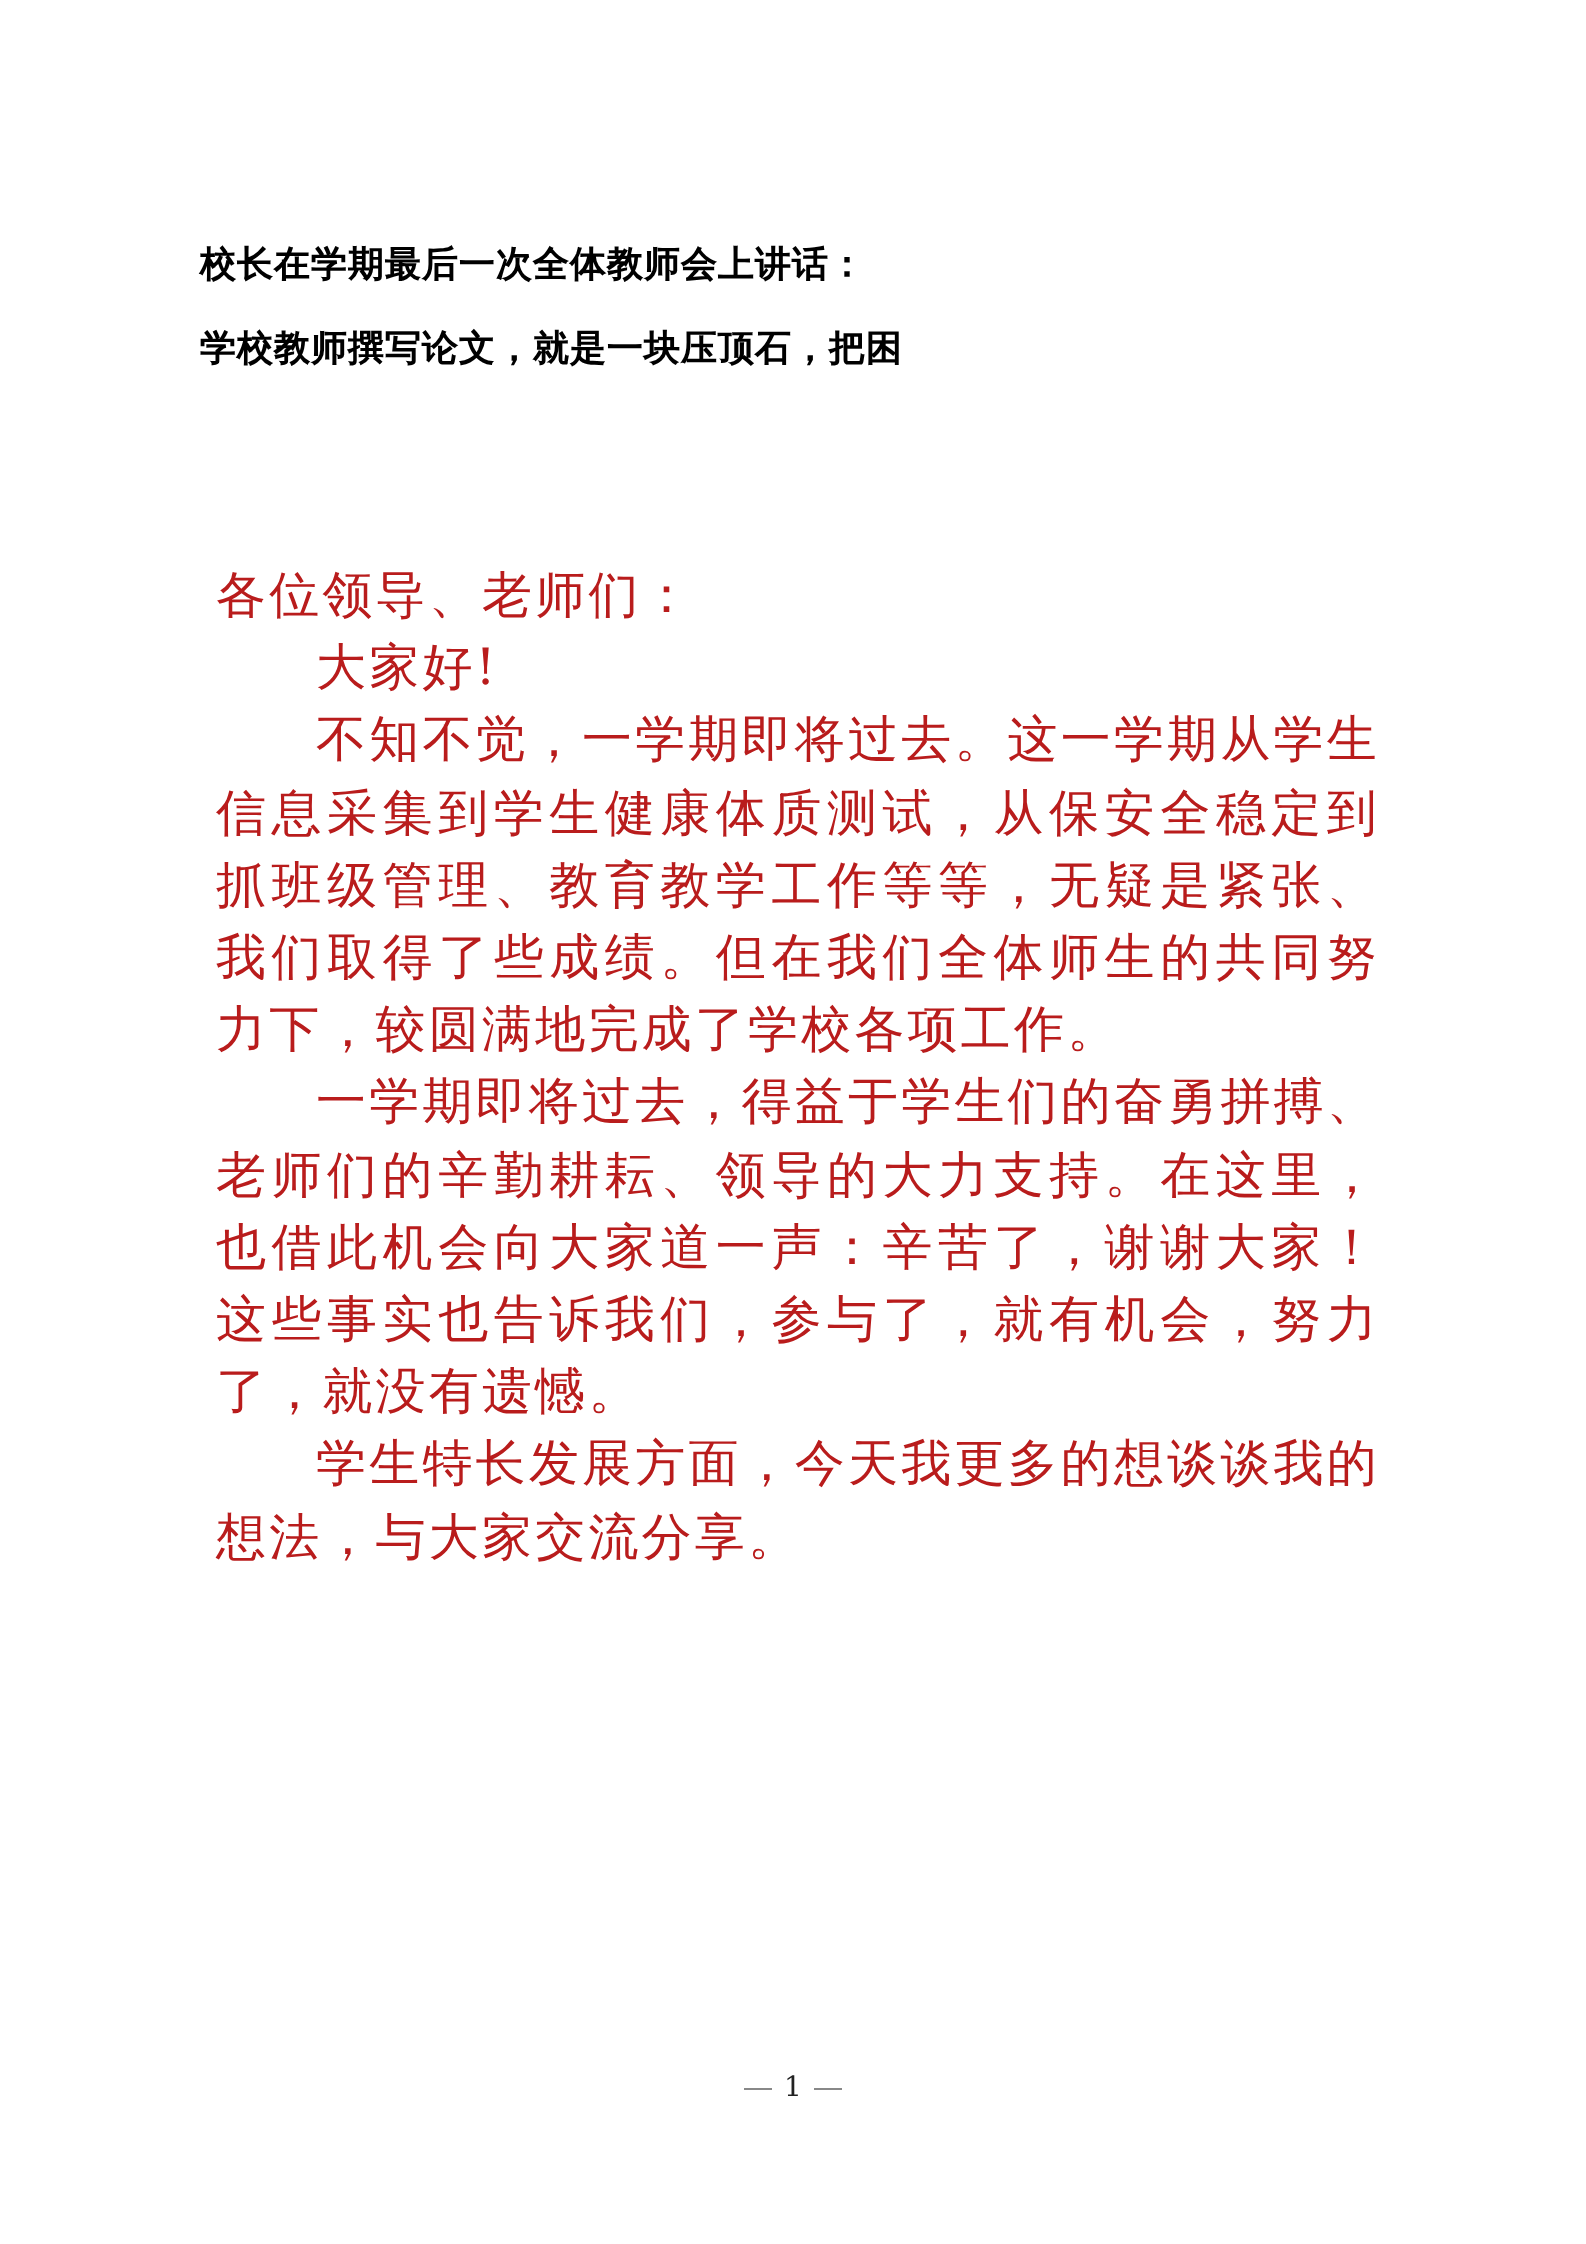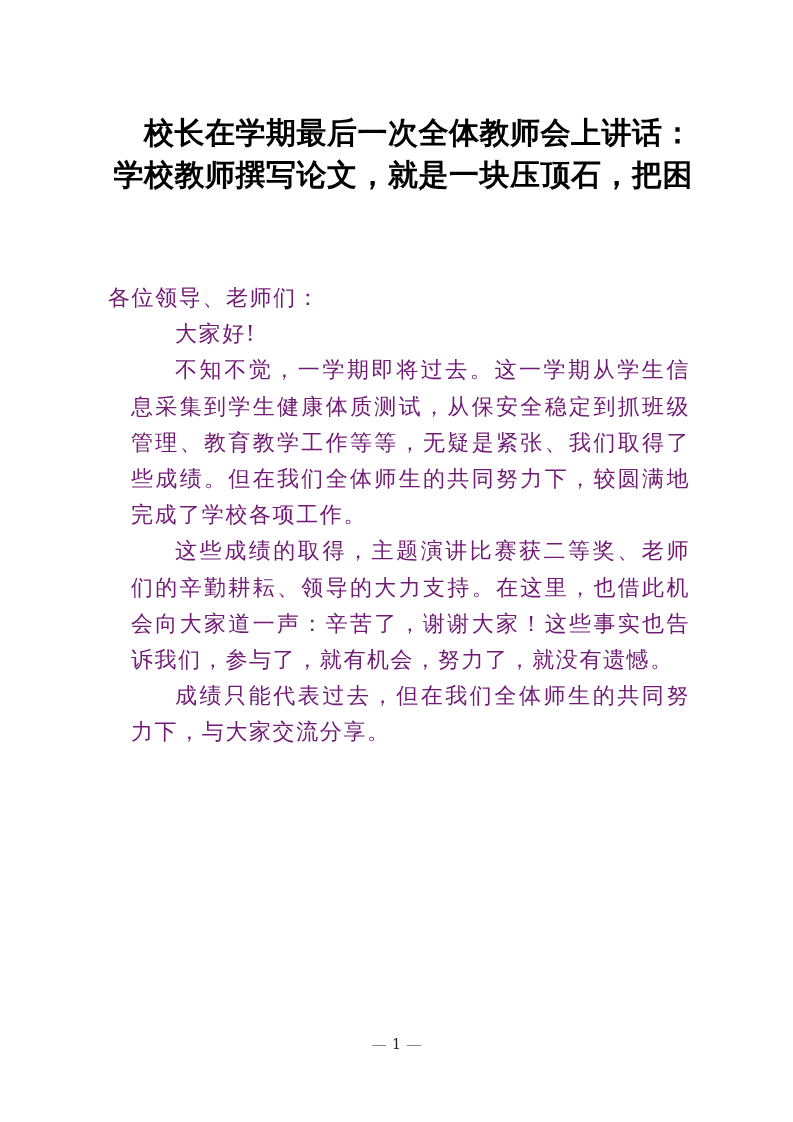--- a/index.html
+++ b/index.html
@@ -1,51 +1,51 @@
 <!DOCTYPE html>
 <html><head>
   <meta charset="utf-8">
   <style>
     html, body { margin: 0; padding: 0; background: #ffffff; }
     body { width: 793px; height: 1122px; position: relative; overflow: hidden; }
     .page { position: absolute; left: 0; top: 0; width: 793px; height: 1122px; background: #fff; }
     .title {
       position: absolute; left: 100px; top: 112px; width: 593px;
-      text-align: right; font-family: "DejaVu Sans", sans-serif;
-      font-weight: bold; font-size: 30px; line-height: 42px; color: #000;
+      text-align: left; font-family: "DejaVu Sans", sans-serif;
+      font-weight: bold; font-size: 18px; line-height: 42px; color: #000;
       letter-spacing: 0.5px;
     }
     .title div { white-space: nowrap; }
     .body-text {
       position: absolute; left: 108px; top: 280px; width: 582px;
-      font-family: "DejaVu Serif", serif; font-size: 22px;
-      line-height: 36.2px; color: #701a75; text-align: justify;
+      font-family: "DejaVu Serif", serif; font-size: 25px;
+      line-height: 36.2px; color: #b91c1c; text-align: justify;
       letter-spacing: 1.6px;
     }
     .body-text p { margin: 0; }
-    .body-text p.indent { text-indent: 2em; margin-left: 23px; }
+    .body-text p.indent { text-indent: 2em; }
     .footer {
       position: absolute; left: 0; top: 1036px; width: 793px; text-align: center;
       font-family: "DejaVu Serif", serif; font-size: 14px; color: #222;
     }
     .footer .dash { display: inline-block; width: 14px; height: 1px; background: #888; vertical-align: middle; margin: 0 6px; }
   </style>
 </head>
 <body>
 
 <div class="page">
   <div class="title">
     <div>校长在学期最后一次全体教师会上讲话：</div>
     <div>学校教师撰写论文，就是一块压顶石，把困</div>
   </div>
 
   <div class="body-text">
     <p>各位领导、老师们：</p>
     <p class="indent">大家好!</p>
     <p class="indent">不知不觉，一学期即将过去。这一学期从学生信息采集到学生健康体质测试，从保安全稳定到抓班级管理、教育教学工作等等，无疑是紧张、我们取得了些成绩。但在我们全体师生的共同努力下，较圆满地完成了学校各项工作。</p>
-    <p class="indent">这些成绩的取得，主题演讲比赛获二等奖、老师们的辛勤耕耘、领导的大力支持。在这里，也借此机会向大家道一声：辛苦了，谢谢大家！这些事实也告诉我们，参与了，就有机会，努力了，就没有遗憾。</p>
-    <p class="indent">成绩只能代表过去，但在我们全体师生的共同努力下，与大家交流分享。</p>
+    <p class="indent">一学期即将过去，得益于学生们的奋勇拼搏、老师们的辛勤耕耘、领导的大力支持。在这里，也借此机会向大家道一声：辛苦了，谢谢大家！这些事实也告诉我们，参与了，就有机会，努力了，就没有遗憾。</p>
+    <p class="indent">学生特长发展方面，今天我更多的想谈谈我的想法，与大家交流分享。</p>
   </div>
 
   <div class="footer">
     <span class="dash"></span><span>1</span><span class="dash"></span>
   </div>
 </div>
 
 </body></html>

